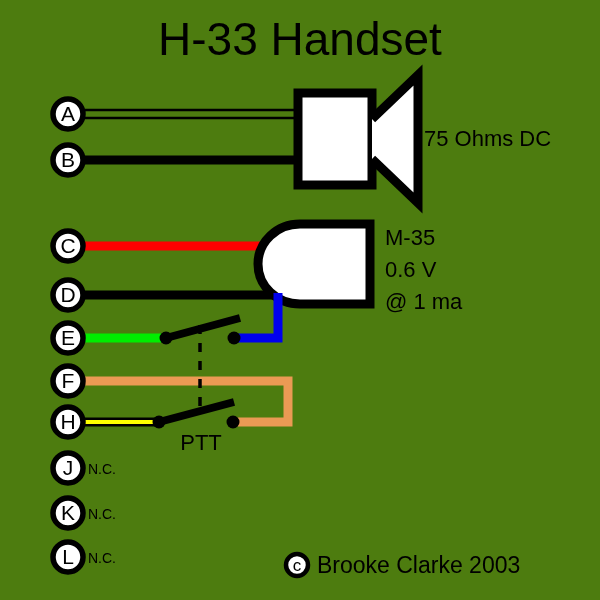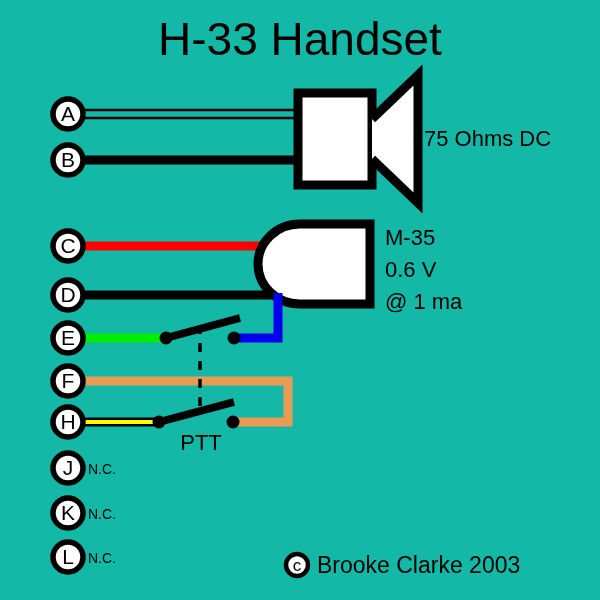--- a/index.html
+++ b/index.html
@@ -4,21 +4,21 @@
 <style>
   html, body {
     margin: 0;
     padding: 0;
     background: #ffffff;
   }
   #stage {
     position: relative;
     width: 600px;
     height: 600px;
-    background: #14b8a6;
+    background: #4d7c0f;
     overflow: hidden;
     font-family: "Liberation Sans", sans-serif;
   }
   #svgroot {
     position: absolute;
     left: 0;
     top: 0;
     width: 600px;
     height: 600px;
   }

